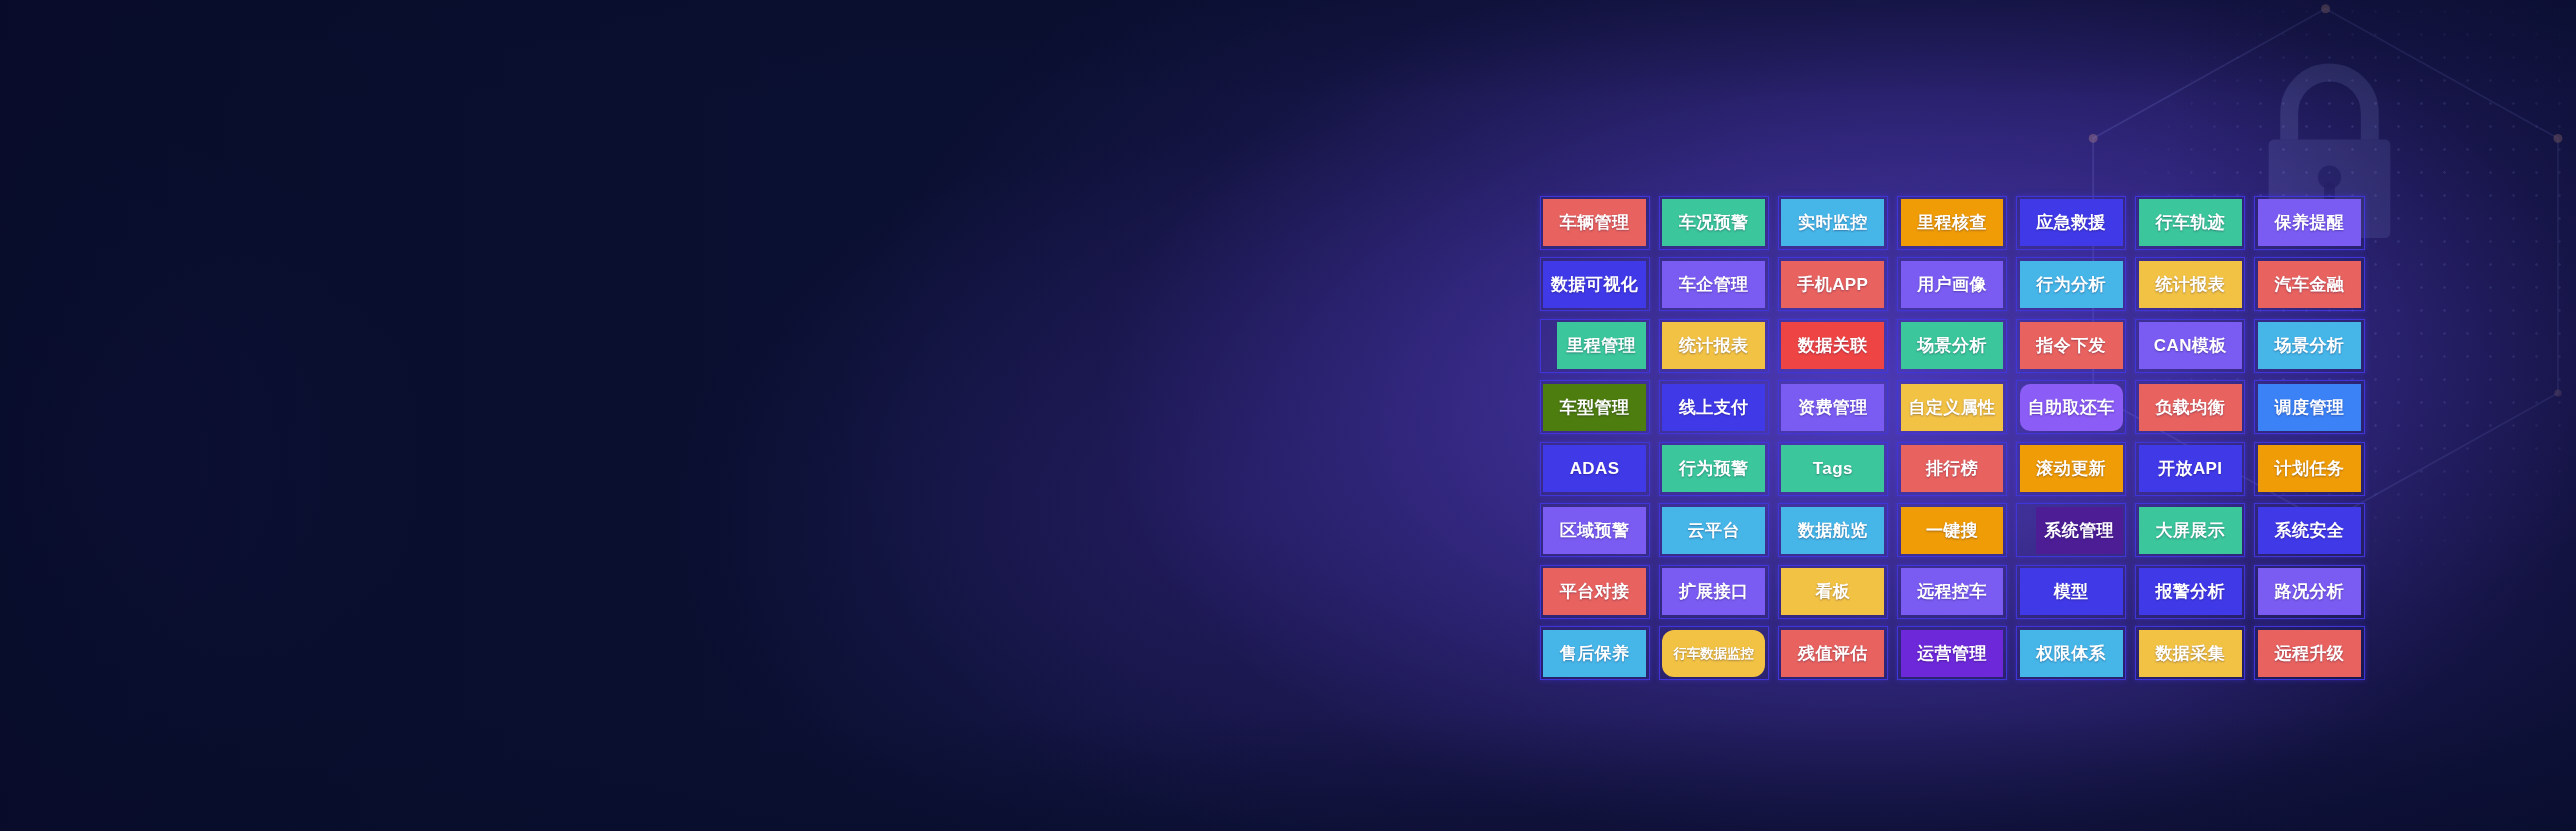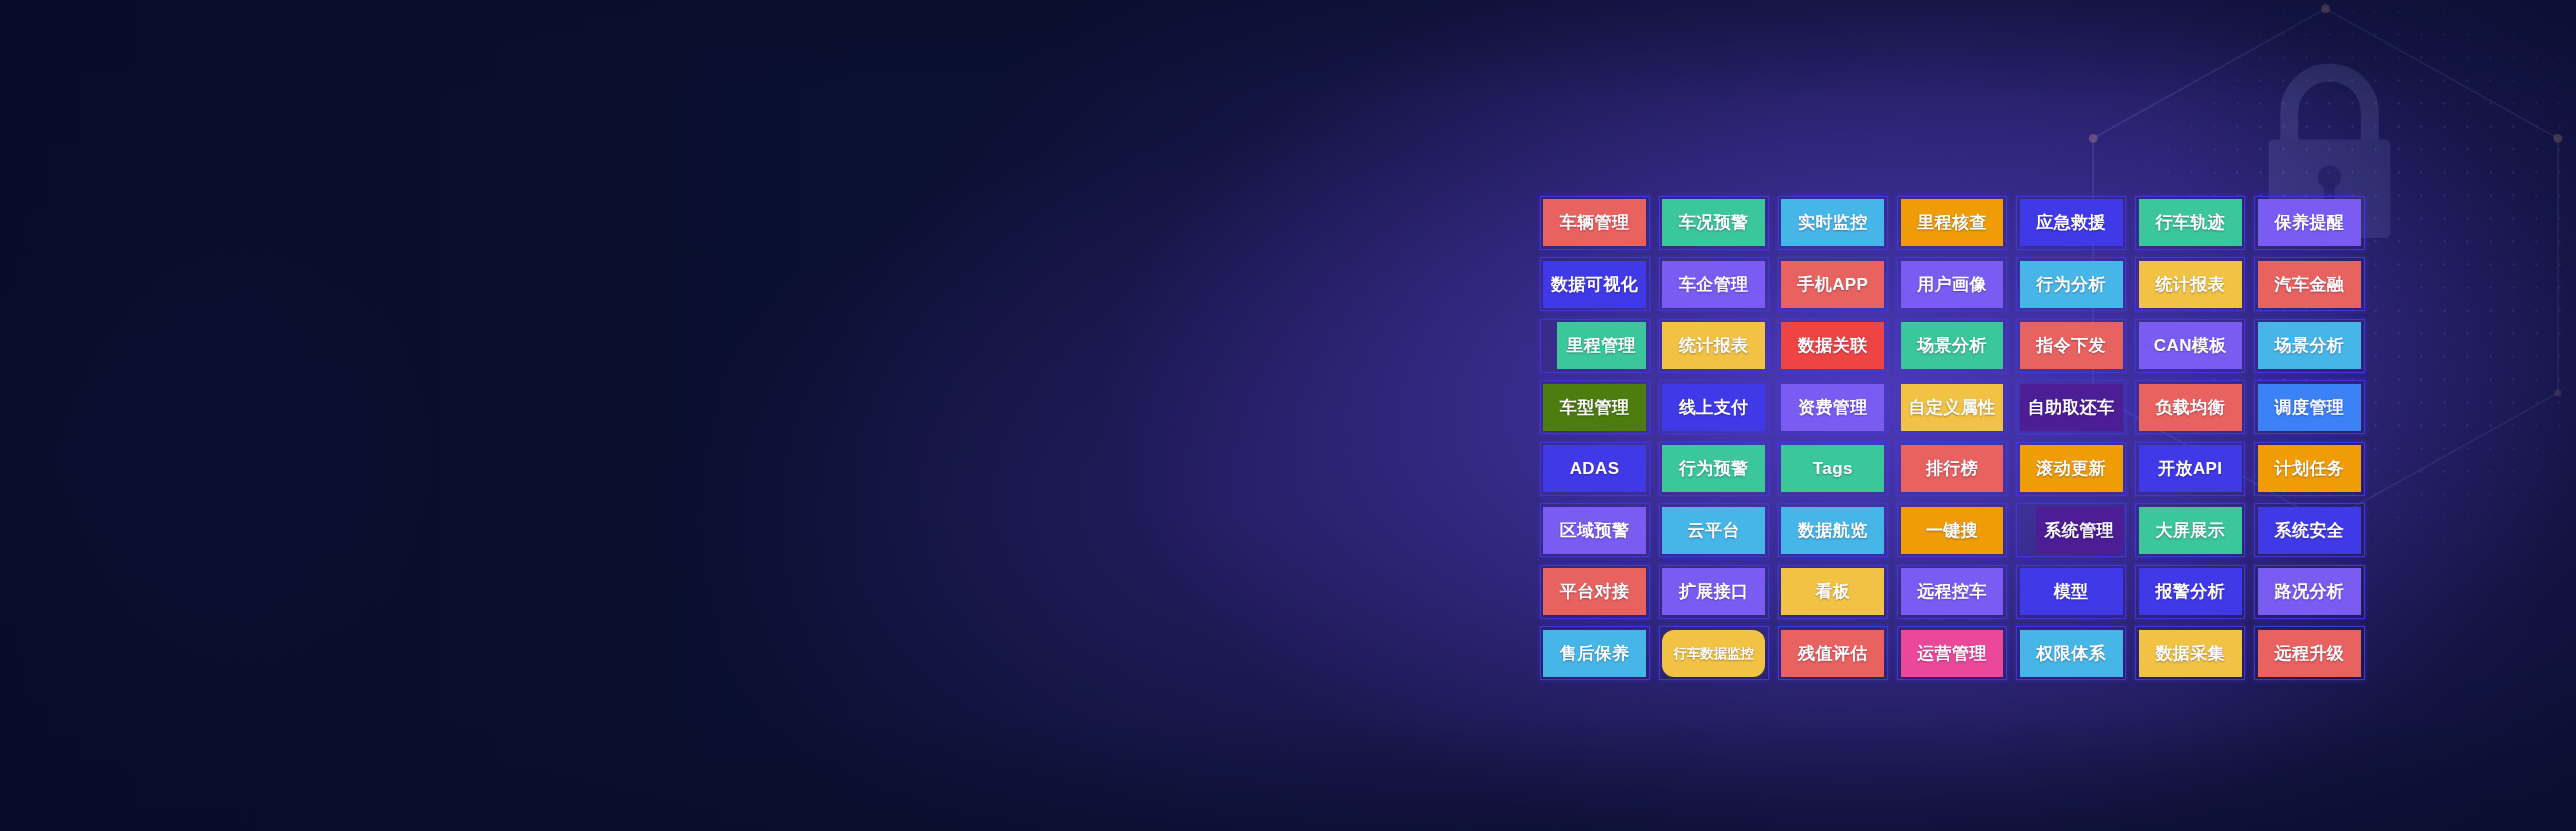--- a/index.html
+++ b/index.html
@@ -243,21 +243,21 @@
         <div class="chip c-violet" style="background: rgb(122, 92, 242);">资费管理</div>
       </div>
     </div>
     <div class="cellwrap">
       <div class="cell" style="border-color: rgb(63, 53, 216);">
         <div class="chip c-yellow" style="background: rgb(242, 194, 68);">自定义属性</div>
       </div>
     </div>
     <div class="cellwrap">
       <div class="cell" style="border-color: rgb(63, 53, 216);">
-        <div class="chip c-teal" style="background: #4c1d95;">自助取还车</div>
+        <div class="chip c-teal" style="background: #8b5cf6; border-radius: 10px;">自助取还车</div>
       </div>
     </div>
     <div class="cellwrap">
       <div class="cell" style="border-color: rgb(63, 53, 216);">
         <div class="chip c-red" style="background: rgb(232, 98, 95);">负载均衡</div>
       </div>
     </div>
     <div class="cellwrap">
       <div class="cell" style="border-color: rgb(63, 53, 216);">
         <div class="chip c-teal" style="background: #3b82f6;">调度管理</div>
@@ -378,21 +378,21 @@
         <div class="chip c-yellow small" style="background: rgb(242, 194, 68);">行车数据监控</div>
       </div>
     </div>
     <div class="cellwrap">
       <div class="cell" style="border-color: rgb(63, 53, 216);">
         <div class="chip c-red" style="background: rgb(232, 98, 95);">残值评估</div>
       </div>
     </div>
     <div class="cellwrap">
       <div class="cell" style="border-color: rgb(63, 53, 216);">
-        <div class="chip c-teal" style="background: #ec4899;">运营管理</div>
+        <div class="chip c-teal" style="background: #6d28d9;">运营管理</div>
       </div>
     </div>
     <div class="cellwrap">
       <div class="cell" style="border-color: rgb(63, 53, 216);">
         <div class="chip c-sky" style="background: rgb(70, 182, 232);">权限体系</div>
       </div>
     </div>
     <div class="cellwrap">
       <div class="cell" style="border-color: rgb(63, 53, 216);">
         <div class="chip c-yellow" style="background: rgb(242, 194, 68);">数据采集</div>

